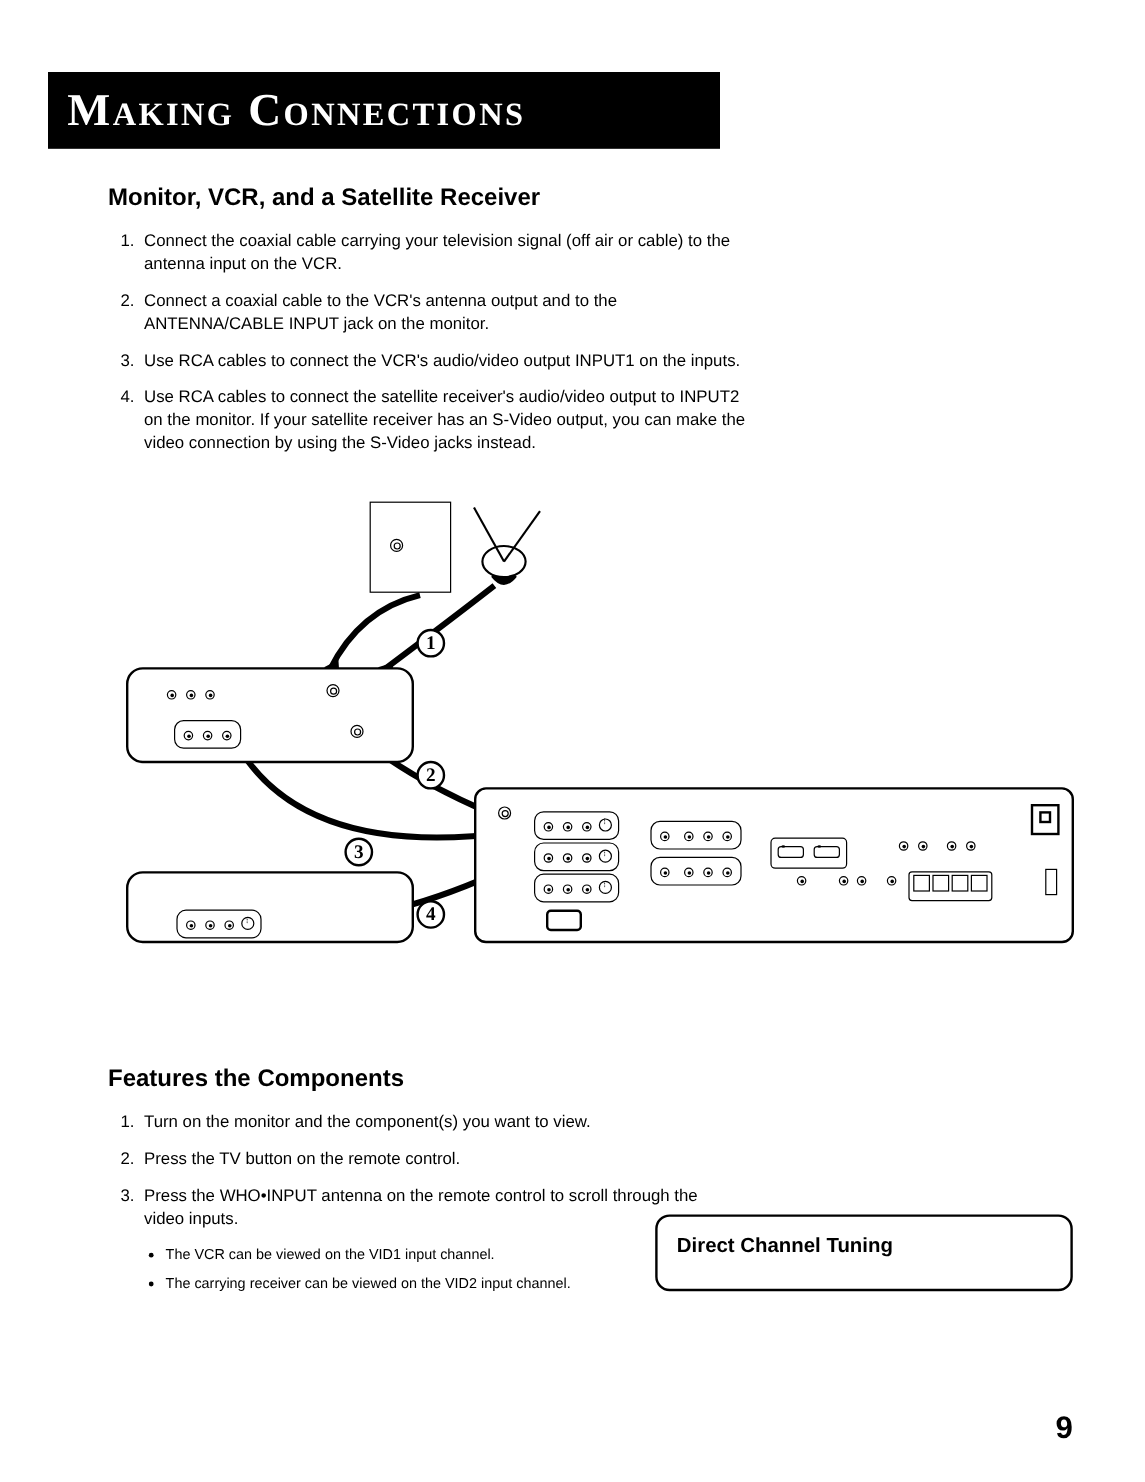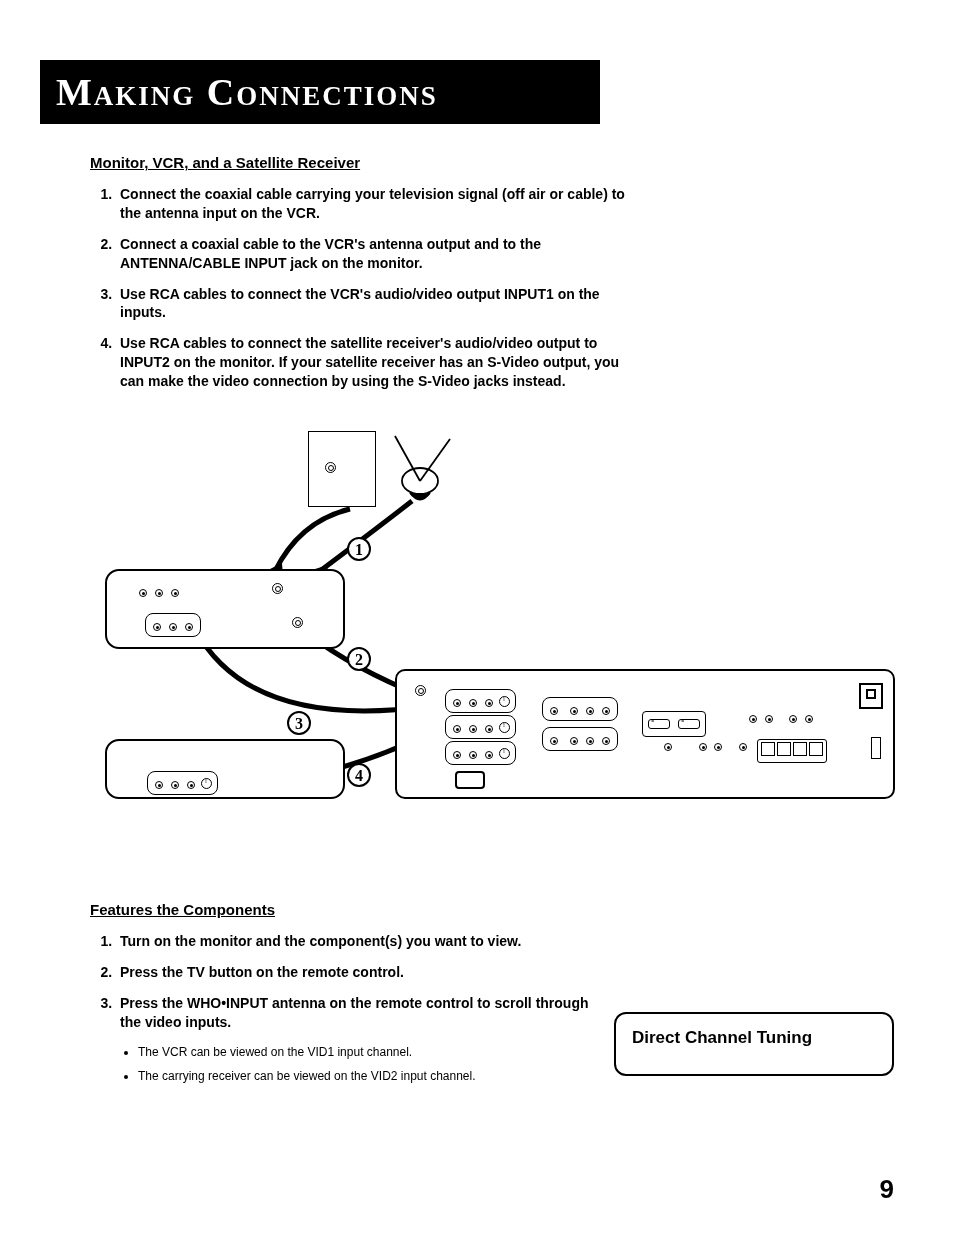--- a/index.html
+++ b/index.html
@@ -25,32 +25,31 @@
     margin-bottom: 30px;
     margin-left: -10px;
   }
   .content-col {
     padding-left: 40px;
     width: 580px;
   }
   h2.sub {
     font-family: Arial, Helvetica, sans-serif;
     font-weight: bold;
-    font-size: 15px;
+    font-size: 20px;
     margin-bottom: 14px;
-    text-decoration: underline;
   }
   ol.steps {
     list-style: decimal;
     padding-left: 26px;
     font-family: Arial, Helvetica, sans-serif;
     font-size: 14px;
     line-height: 1.35;
   }
-  ol.steps > li { margin-bottom: 12px; padding-left: 4px; font-weight: bold; }
+  ol.steps > li { margin-bottom: 12px; padding-left: 4px; }
   ul.bullets {
     list-style: disc;
     padding-left: 48px;
     font-family: Arial, Helvetica, sans-serif;
     font-size: 12px;
     line-height: 1.4;
   }
   ul.bullets > li { margin-bottom: 8px; }
 
   
@@ -171,21 +170,21 @@
     border-radius:4px;
     display:inline-block;
     position:relative;
   }
 
   
   .sidebar-box {
     position: absolute;
     right: 60px;
     top: 1012px;
-    width: 280px;
+    width: 348px;
     border: 2.5px solid #000;
     border-radius: 12px;
     padding: 14px 0 16px 16px;
     font-family: Arial, Helvetica, sans-serif;
   }
   .sidebar-box h3 {
     font-size: 17px;
     font-weight: bold;
     margin-bottom: 10px;
   }

